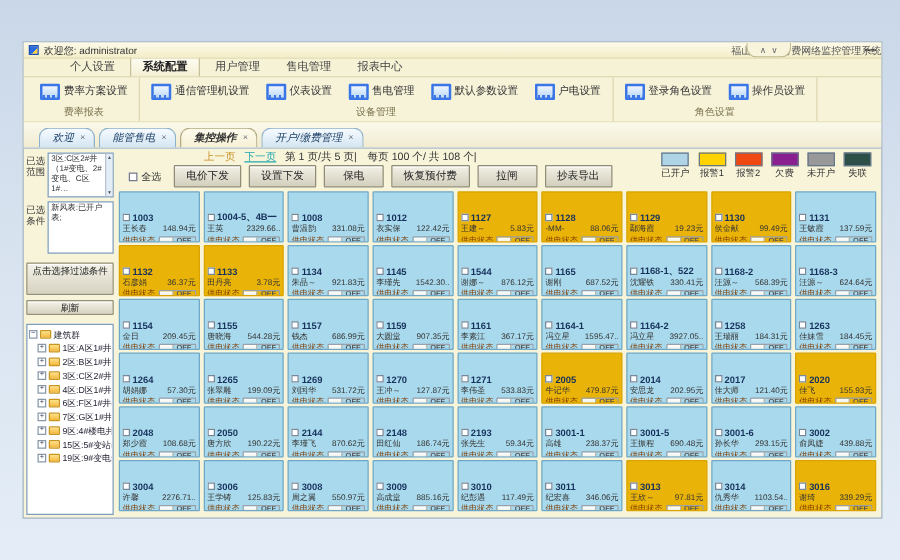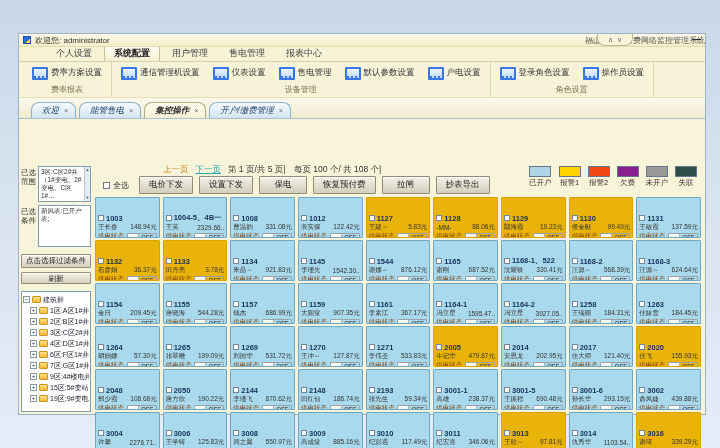--- a/index.html
+++ b/index.html
@@ -43,35 +43,35 @@
   
   .tabstrip { height:21px; background:linear-gradient(#fbf9ec,#f0ebd0); border-bottom:1px solid #a9bfd2;
               display:flex; align-items:flex-end; padding-left:12px; gap:3px; }
   .dtab { display:flex; align-items:center; gap:5px; font-size:8.5px; color:#1c3f66; height:16px;
           padding:0 7px 0 10px; border:1px solid #8fb2cc; border-bottom:none; border-radius:8px 8px 0 0;
           background:linear-gradient(#f6fbff,#d3e5f2); white-space:nowrap;font-style:italic; }
   .dtab.active { background:linear-gradient(#fdfbee,#f6f0d4); font-weight:bold; color:#333; border-color:#b4ab82; }
   .dtab .x { font-size:7px; color:#667; font-weight:normal; }
 
   
-  .content { position:absolute; left:0; top:85px; right:0; bottom:0;margin-top:44px; }
+  .content { position:absolute; left:0; top:85px; right:0; bottom:0; }
 
   
   .sidebar { position:absolute; left:0; top:0; width:74px; height:100%; padding:3px 2px 2px 2px;
              display:flex; flex-direction:column; font-size:7.5px; color:#333; }
   .srow { display:flex; gap:2px; }
   .slabel { width:15px; line-height:1.15; padding-top:3px; flex:none; }
   .listbox { flex:1; height:36px; background:#fff; border:1px solid #7f9db9; font-size:6.5px;
              padding:1px 7px 1px 2px; position:relative; white-space:pre-line; overflow:hidden; line-height:1.25; }
   .sb { position:absolute; right:0; top:0; bottom:0; width:6px; background:#e4ecf5; border-left:1px solid #b8c4d4;
         display:flex; flex-direction:column; justify-content:space-between; align-items:center;
         font-size:4px; color:#456; line-height:1; padding:1px 0; }
   .condbox { flex:1; height:42px; background:#fff; border:1px solid #7f9db9; font-size:6.5px;
              padding:1px 2px; white-space:pre-line; overflow:hidden; line-height:1.3; }
-  .sbtn { margin-top:7px; height:14px; font-size:7.5px; color:#222; text-align:center; line-height:11px;
+  .sbtn { margin-top:7px; height:26px; font-size:7.5px; color:#222; text-align:center; line-height:11px;
           background:linear-gradient(#f4f2e8,#d6d2c0); border:1px solid #938f7a; border-radius:1px;
           box-shadow:inset 0 1px 0 #fff; }
   .sbtn.refresh { margin-top:4px; height:12px; }
   .tree { margin-top:7px; flex:1; background:#fff; border:1px solid #7f9db9; padding:2px 1px; overflow:hidden; }
   .trow { display:flex; align-items:center; gap:2px; height:11px; font-size:7px; color:#223; white-space:nowrap; overflow:hidden; }
   .trow.child { padding-left:7px; }
   .ebox { width:7px; height:7px; flex:none; background:#fff; border:1px solid #8899aa; font-size:6px;
           line-height:5px; text-align:center; color:#335; }
   .fold { width:9px; height:7px; flex:none; background:linear-gradient(#ffe28a,#f4b73c); border:1px solid #c8951f; border-radius:1px; }
 

